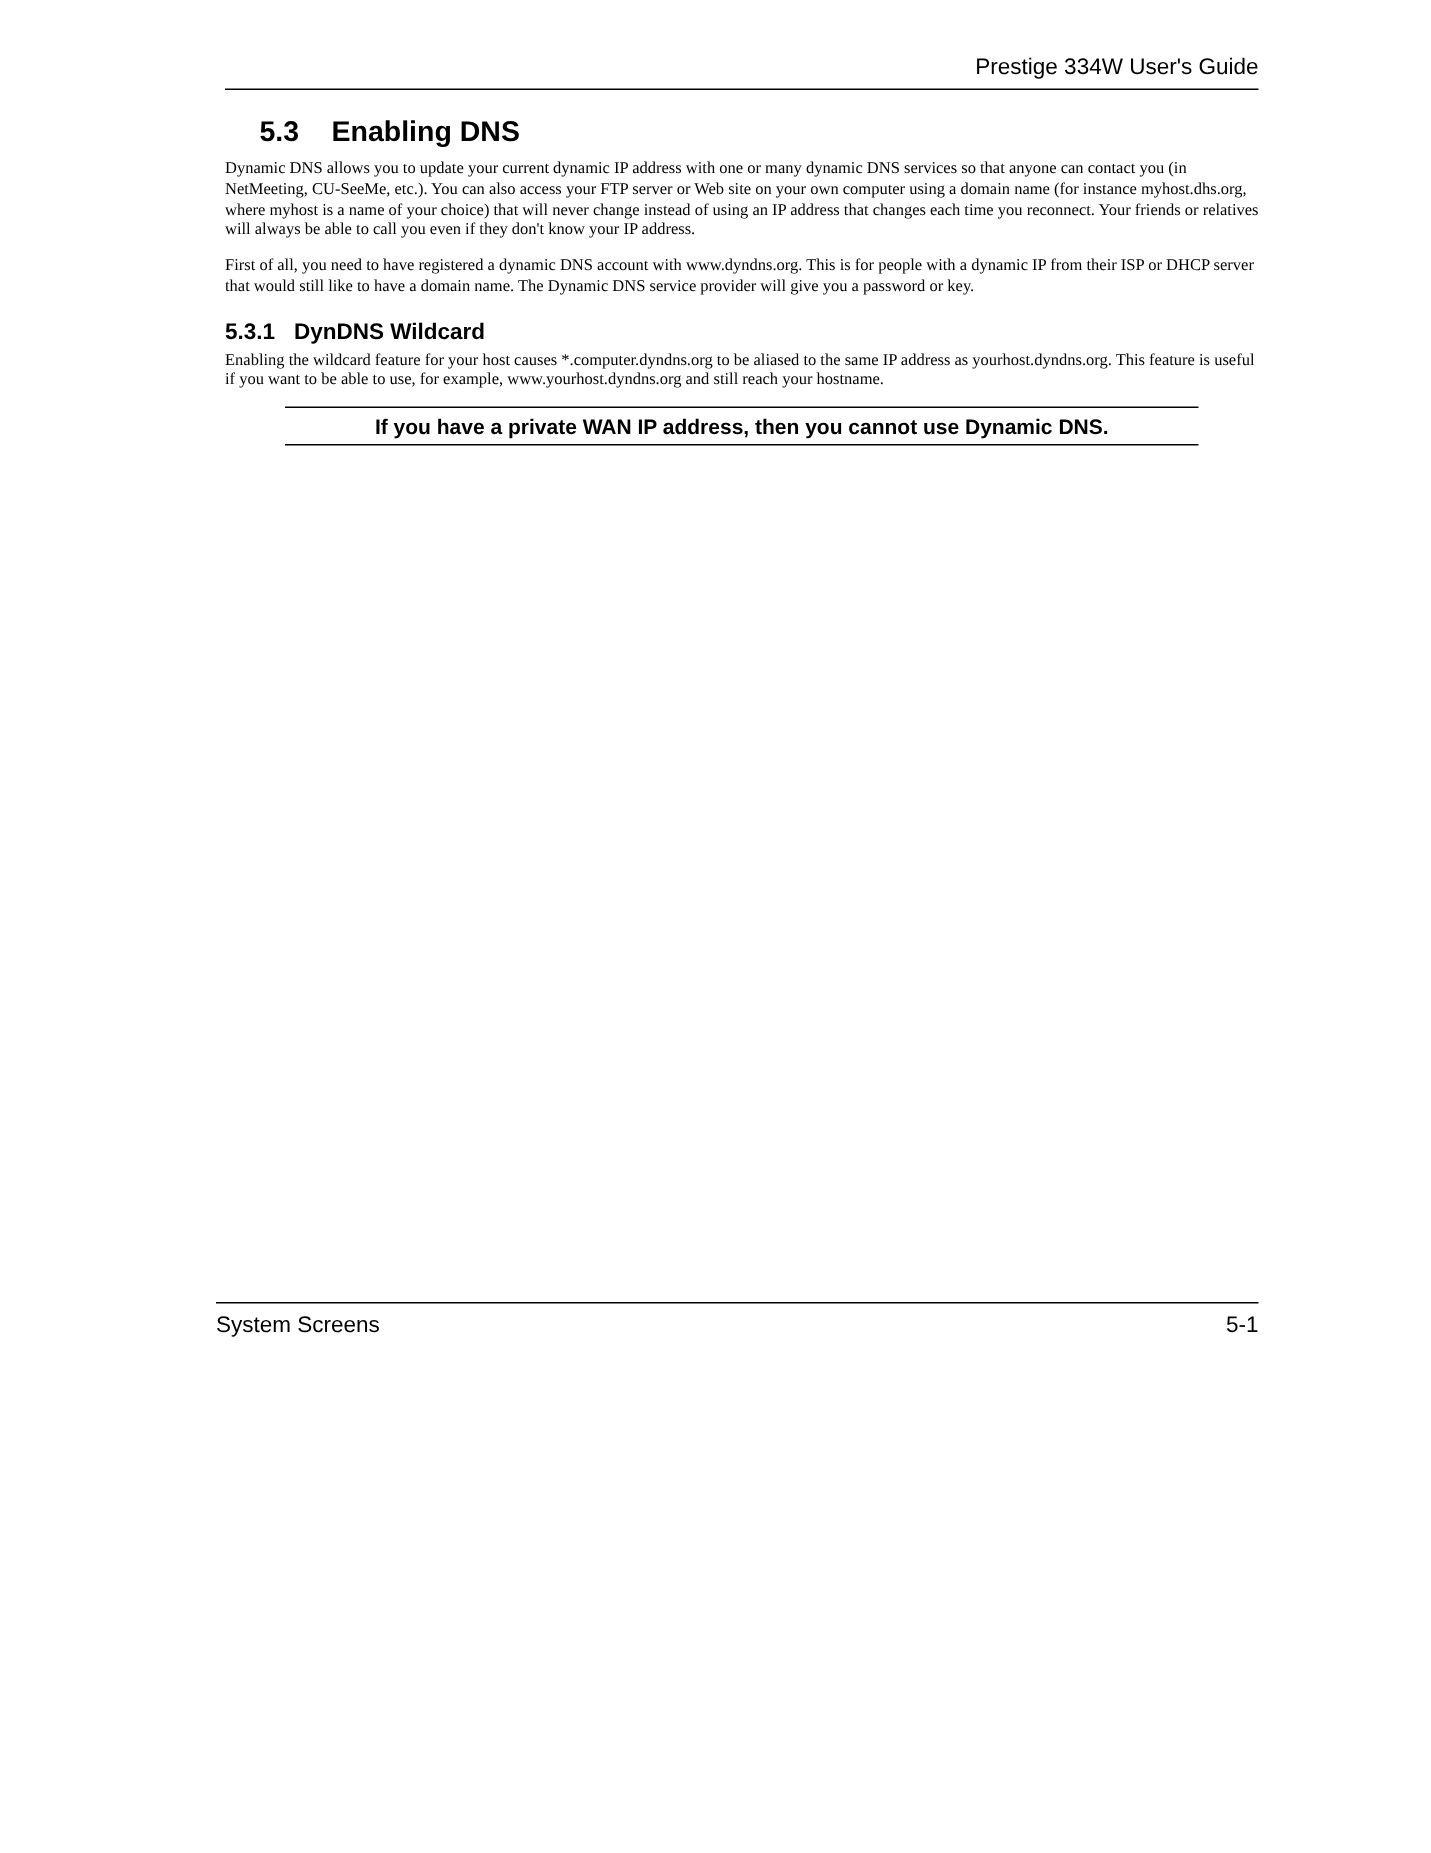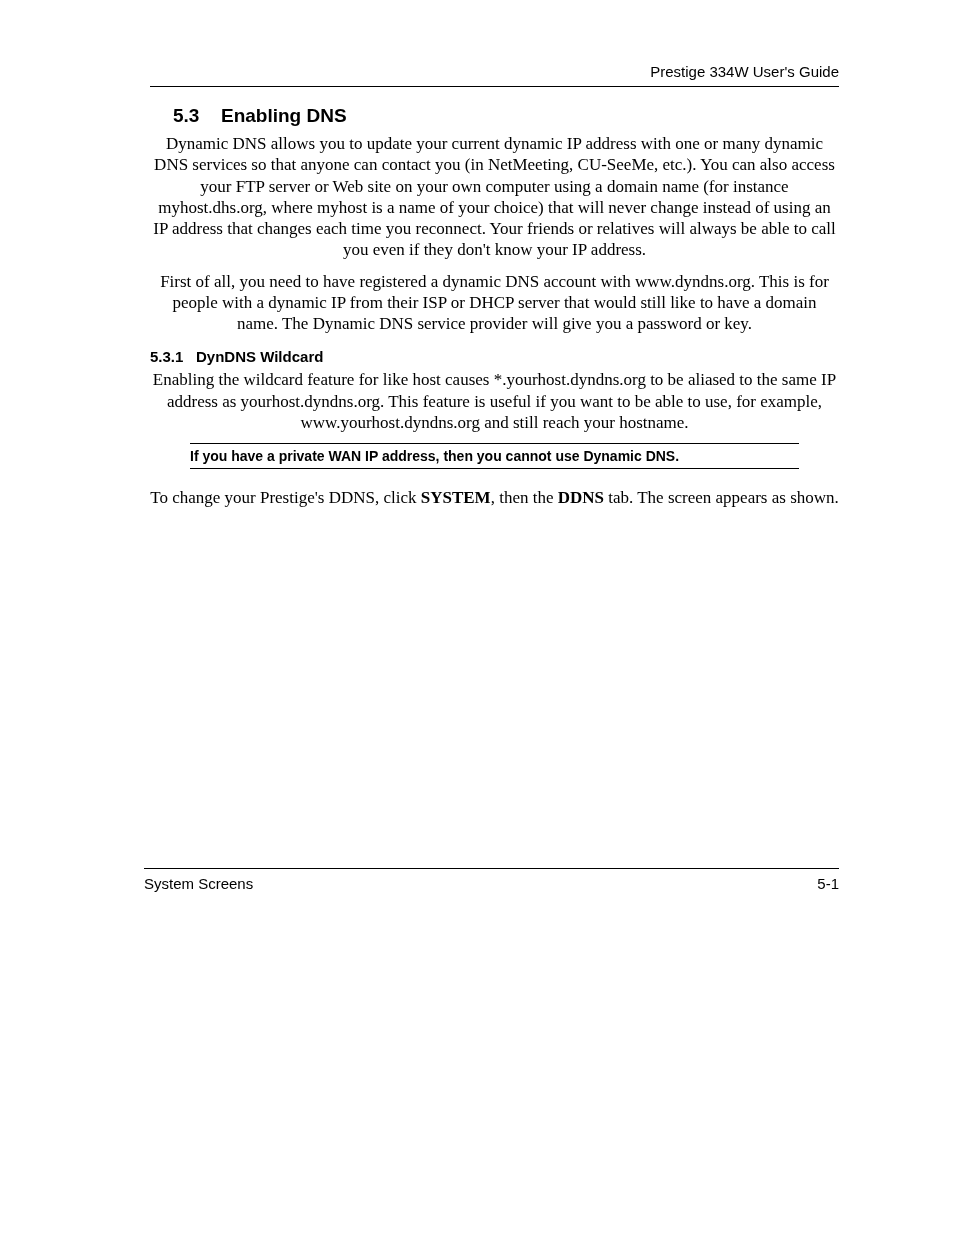--- a/index.html
+++ b/index.html
@@ -6,21 +6,21 @@
     margin: 0;
     padding: 0;
     background: #ffffff;
     font-family: "Times New Roman", Times, serif;
     color: #000000;
     width: 954px;
     height: 1235px;
     position: relative;
   }
   .page {
-    padding: 63px 115px 0 150px;
+    padding: 36px 115px 0 150px;
     box-sizing: border-box;
   }
   .header {
     text-align: right;
     font-size: 15px;
     padding-bottom: 6px;
     margin-bottom: 18px;
     font-family: Arial, Helvetica, sans-serif;
     border-bottom: 1.5px solid #000;
   }
@@ -39,37 +39,36 @@
     font-family: Arial, Helvetica, sans-serif;
     font-weight: bold;
     font-size: 15px;
     margin: 14px 0 4px 0;
   }
   h3.subsection-heading .num {
     display: inline-block;
     width: 46px;
   }
   p.body {
-    font-size: 17px;
+    font-size: 11px;
     line-height: 1.25;
     margin: 4px 0 10px 0;
-    text-align: center;
   }
   .note-box {
     margin: 8px 40px 18px 40px;
   }
   .note-box .rule {
     border-top: 1px solid #000;
     height: 0;
   }
   .note-box .note-text {
     font-family: Arial, Helvetica, sans-serif;
     font-weight: bold;
     font-size: 14px;
-    text-align: left;
+    text-align: center;
     padding: 4px 0;
   }
   .footer {
     position: absolute;
     left: 144px;
     right: 115px;
     top: 868px;
     border-top: 1.5px solid #000;
     padding-top: 6px;
     font-family: Arial, Helvetica, sans-serif;
@@ -95,31 +94,28 @@
     <span class="num">5.3</span><span>Enabling DNS</span>
   </h2>
 
   <p class="body">Dynamic DNS allows you to update your current dynamic IP address with one or many dynamic DNS services so that anyone can contact you (in NetMeeting, CU-SeeMe, etc.). You can also access your FTP server or Web site on your own computer using a domain name (for instance myhost.dhs.org, where myhost is a name of your choice) that will never change instead of using an IP address that changes each time you reconnect. Your friends or relatives will always be able to call you even if they don't know your IP address.</p>
   <p class="body">First of all, you need to have registered a dynamic DNS account with www.dyndns.org. This is for people with a dynamic IP from their ISP or DHCP server that would still like to have a domain name. The Dynamic DNS service provider will give you a password or key.</p>
 
   <h3 class="subsection-heading">
     <span class="num">5.3.1</span><span>DynDNS Wildcard</span>
   </h3>
 
-  <p class="body">Enabling the wildcard feature for like host causes *.yourhost.dyndns.org to be aliased to the same IP address as yourhost.dyndns.org. This feature is useful if you want to be able to use, for example, www.yourhost.dyndns.org and still reach your hostname.</p>
+  <p class="body">Enabling the wildcard feature for your host causes *.computer.dyndns.org to be aliased to the same IP address as yourhost.dyndns.org. This feature is useful if you want to be able to use, for example, www.yourhost.dyndns.org and still reach your hostname.</p>
 
   <div class="note-box">
     <div class="rule"></div>
     <div class="note-text">If you have a private WAN IP address, then you cannot use Dynamic DNS.</div>
     <div class="rule"></div>
   </div>
 
 
-  <p class="body">
-    <span>To change your Prestige's DDNS, click </span><span class="inline-bold">SYSTEM</span><span>, then the </span><span class="inline-bold">DDNS</span><span> tab. The screen appears as shown.</span>
-  </p>
 
 </div>
 
 <div class="footer">
   <span>System Screens</span>
   <span>5-1</span>
 </div>
 
 </body></html>

